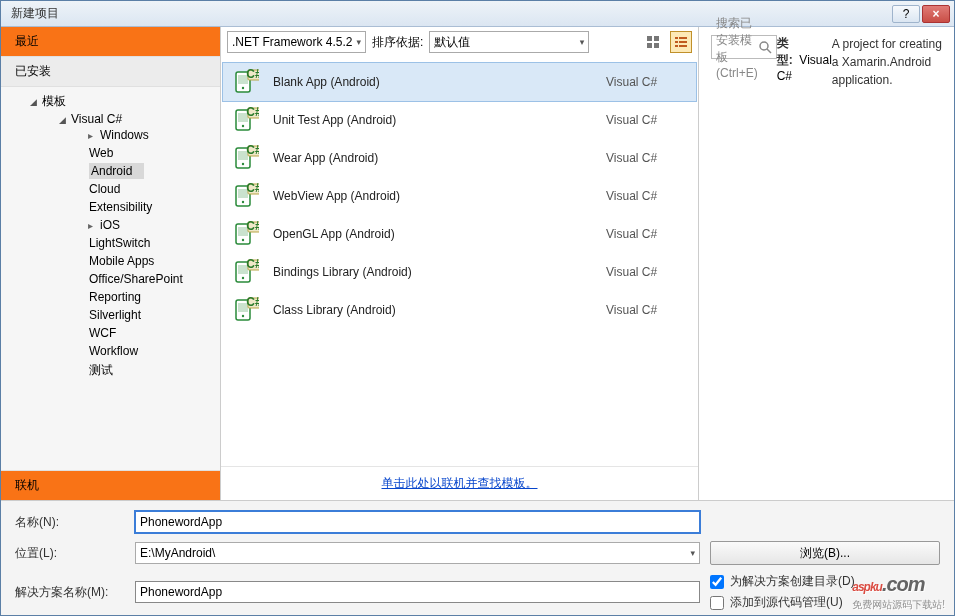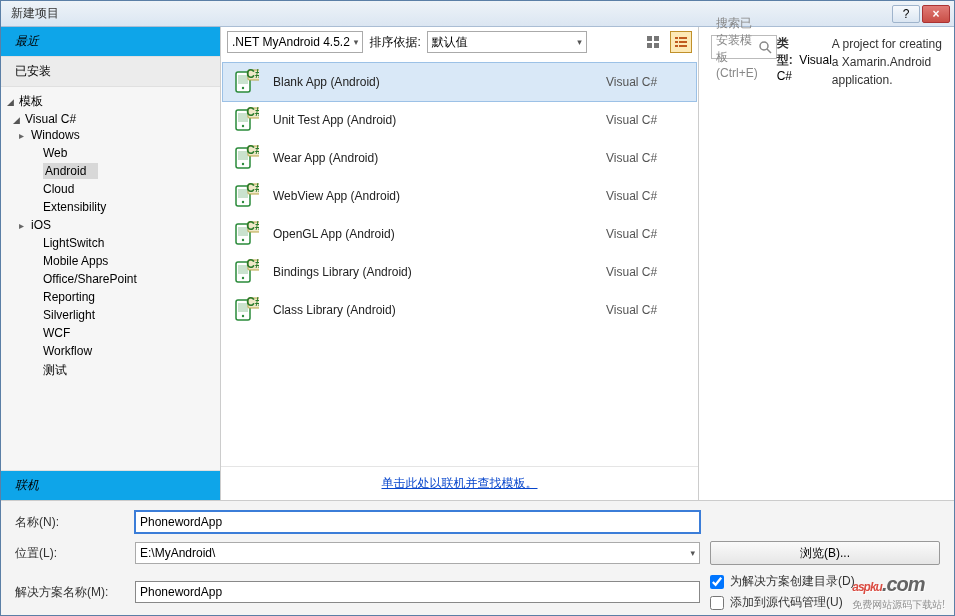--- a/index.html
+++ b/index.html
@@ -5,24 +5,24 @@
 * { box-sizing: border-box; margin: 0; padding: 0; font-family: "Microsoft YaHei", "Segoe UI", sans-serif; font-size: 12px; }
 body { background: #fff; width: 955px; height: 616px; overflow: hidden; border: 1px solid #5b7fa6; }
 .titlebar { height: 26px; background: linear-gradient(#eef3f8,#dbe6f2); display: flex; align-items: center; padding: 12px 4px; border-bottom: 1px solid #aabdd4; }
 .titlebar .title { flex: 1; padding-left: 6px; color: #333; }
 .tb-btn { width: 28px; height: 18px; margin-left: 2px; display: flex; align-items: center; justify-content: center; border: 1px solid #9fb4cc; background: linear-gradient(#f6f9fc,#dbe6f2); border-radius: 2px; font-size: 11px; }
 .tb-close { background: linear-gradient(#e07b76,#c94e46); border-color: #a33; color: #fff; font-weight: bold; }
 .content { display: flex; height: calc(100% - 26px); flex-direction: column; }
 .upper { display: flex; flex: 1; min-height: 0; }
 .sidebar { width: 220px; border-right: 1px solid #ccc; background: #f6f6f6; display: flex; flex-direction: column; }
 .side-section { padding: 6px 10px; border-top: 1px solid #e0e0e0; border-bottom: 1px solid #e0e0e0; background: #ececec; display: flex; align-items: center; gap: 4px; }
-.side-section.lite { background:#0ea5e9; border:none;font-style:italic; }
+.side-section.lite { background:#f97316; border:none; }
 .side-body { flex: 1; overflow: auto; padding: 4px 0; border-bottom: 1px solid #e0e0e0; }
 .tree ul { list-style: none; }
-.tree li { padding: 2px 0 2px 6px; white-space: nowrap; cursor: default; }
+.tree li { padding: 2px 0 2px 29px; white-space: nowrap; cursor: default; }
 .tree .caret::before { content: "▸"; display:inline-block; width:12px; color:#666; font-size:10px; }
 .tree .caret.open::before { content: "◢"; font-size:9px; color:#555; }
 .tree .leaf { padding-left: 30px; }
 .tree .sel span { background:#d8d8d8; padding:1px 12px 1px 2px; }
 .center { flex: 1; display: flex; flex-direction: column; border-right:1px solid #ccc; min-width:0; }
 .toolbar { height: 30px; padding: 4px 6px; display:flex; align-items:center; gap:6px; }
 .combo { border:1px solid #aaa; background:#fff; height:22px; display:flex; align-items:center; padding:0 4px; }
 .combo .arrow { margin-left:4px; font-size:9px; color:#555; }
 .viewbtn { width:22px; height:22px; border:1px solid transparent; display:inline-flex; align-items:center; justify-content:center; }
 .viewbtn.active { border:1px solid #c0902a; background:#fde9b6; }
@@ -106,21 +106,21 @@
       </div>
       <div class="side-section lite">
         <span class="caret"></span>
         <span>联机</span>
       </div>
     </div>
 
     <div class="center">
       <div class="toolbar">
         <div class="combo">
-          <span>.NET MyAndroid 4.5.2</span>
+          <span>.NET Framework 4.5.2</span>
           <span class="arrow">▾</span>
         </div>
         <span>排序依据:</span>
         <div class="combo" style="min-width:160px">
           <span>默认值</span>
           <span class="arrow" style="margin-left:auto">▾</span>
         </div>
         <div style="flex:1"></div>
         <div class="viewbtn">
           <svg width="14" height="14">

